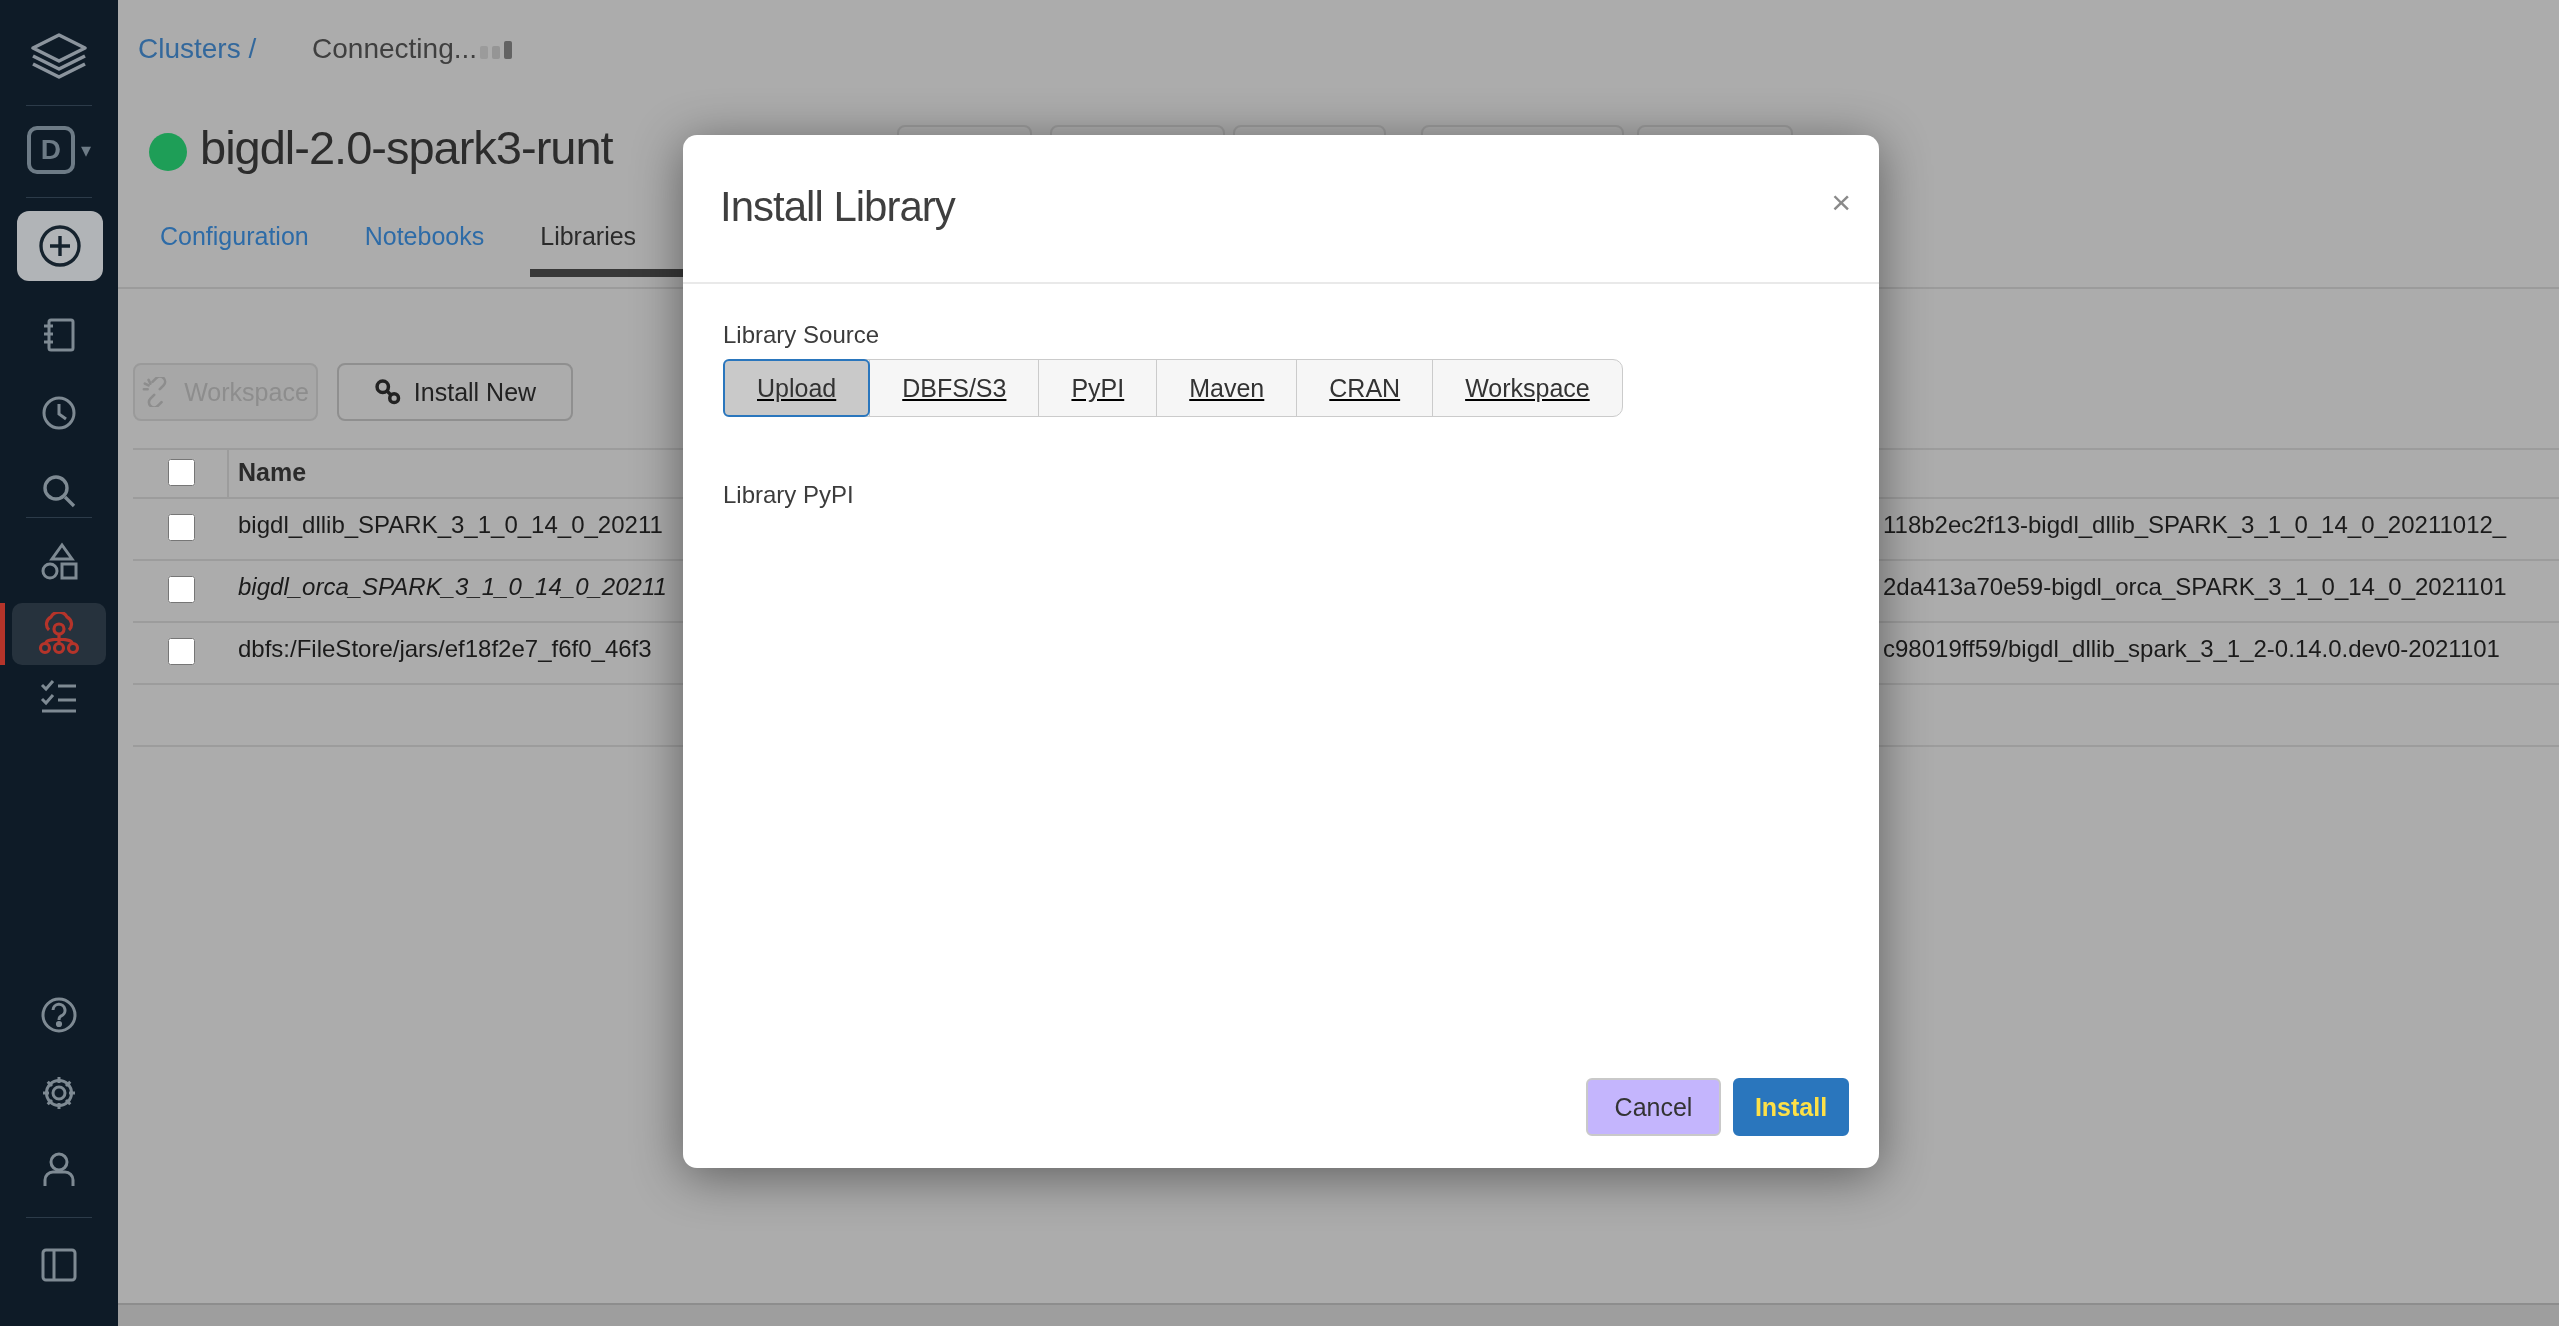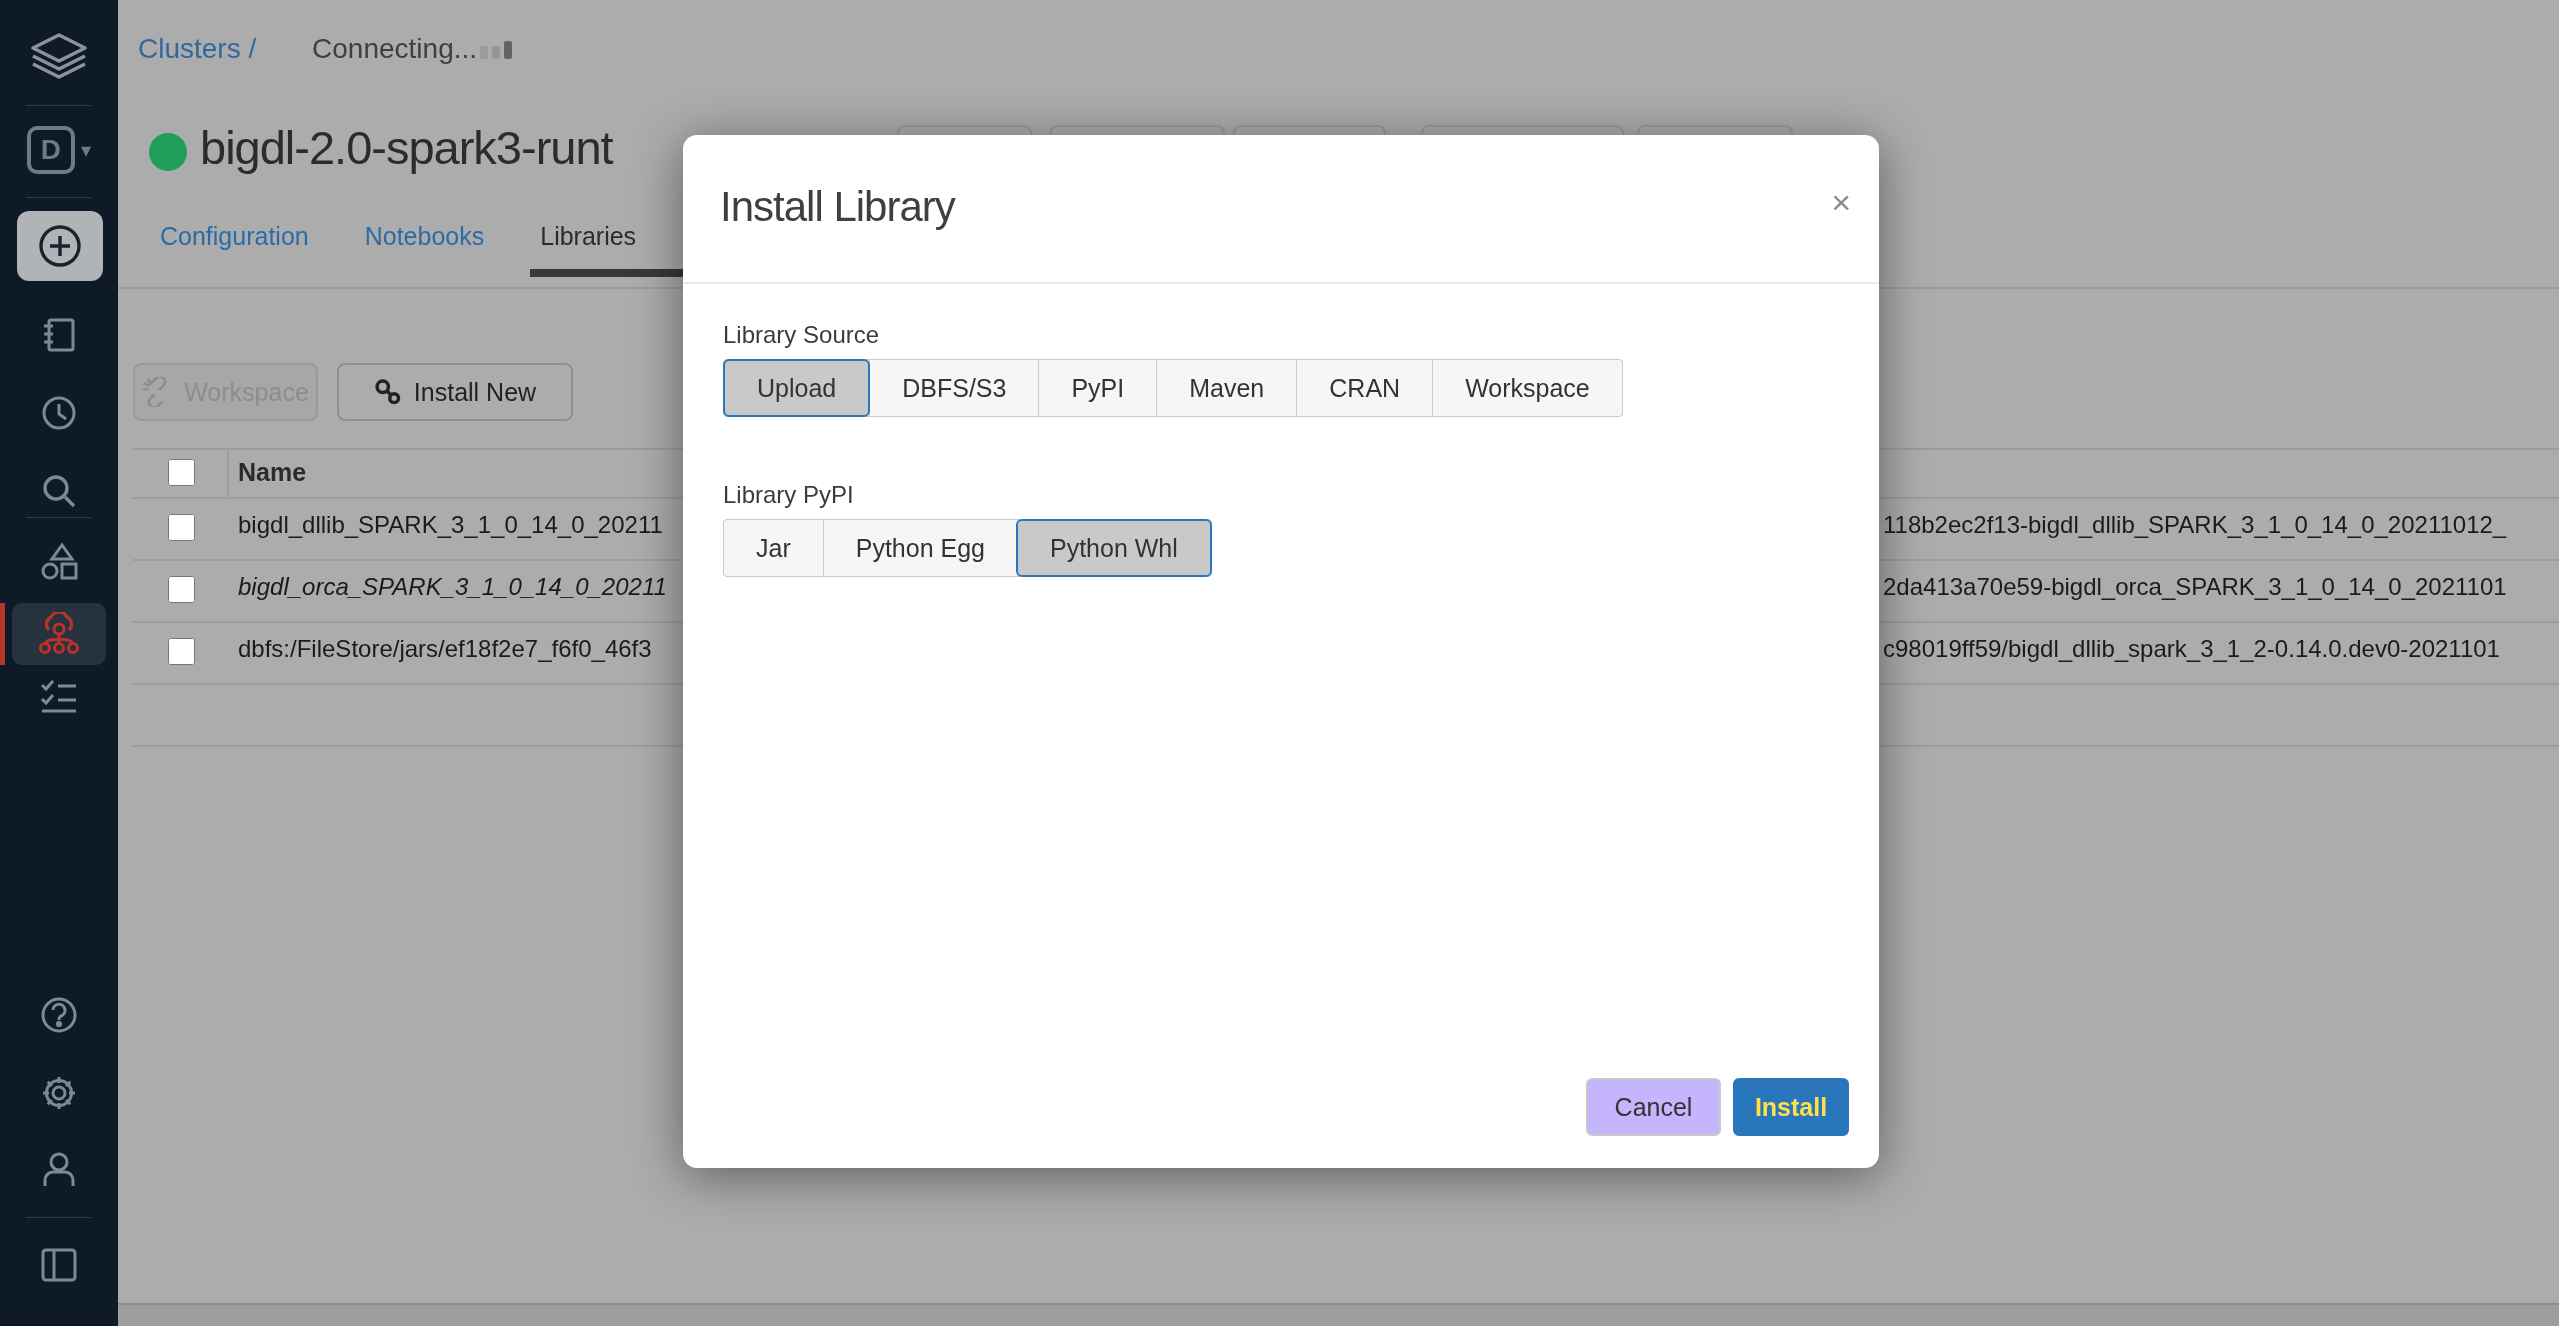--- a/index.html
+++ b/index.html
@@ -54,21 +54,21 @@
 
   .bottom-strip { position:absolute; left:118px; top:1303px; width:2441px; height:23px; background:#9e9e9e; border-top:2px solid #8d8d8d; z-index:1; }
 
   
   .modal { position:absolute; left:683px; top:135px; width:1196px; height:1033px; background:#fff; border-radius:14px; box-shadow:0 8px 50px rgba(0,0,0,0.45); z-index:10; }
   .modal-title { position:absolute; left:37px; top:178px; top:178px; font-size:42px; font-weight:300; color:#3f3f3f; letter-spacing:-1px; }
   .modal-close { position:absolute; right:28px; top:50px; font-size:34px; color:#8a8a8a; cursor:pointer; line-height:34px; }
   .modal-hdr-line { position:absolute; left:0; top:147px; width:1196px; height:2px; background:#e9e9e9; }
 
   .field-label { position:absolute; left:40px; font-size:24px; color:#3c3c3c; }
-  .btn-group { position:absolute; left:40px; display:flex; border:1px solid #cbcbcb; border-radius:4px; background:#f6f6f6; height:58px; }
+  .btn-group { position:absolute; left:40px; display:flex; border:1px solid #cbcbcb; border-radius:10px; background:#f6f6f6; height:58px;text-decoration:underline; }
   .btn-group .opt { display:flex; align-items:center; justify-content:center; padding:0 32px; font-size:25px; color:#333; border-left:1px solid #cbcbcb; cursor:pointer; white-space:nowrap; }
   .btn-group .opt:first-child { border-left:none; }
   .btn-group .opt.selected { background:#c9c9c9; border:2px solid #2a76bd; border-radius:6px; margin:-1px; z-index:2; }
 
   .dropzone { position:absolute; left:40px; top:498px; width:1126px; height:409px; background:#fafafa; border:2px solid #e4e4e4; }
   .file-card { position:absolute; left:24px; top:25px; width:226px; height:305px; background:#fff; border:2px solid #a9a9a9; }
   .file-inner { position:absolute; left:10px; top:11px; width:202px; height:198px; background:#f7f7f7; overflow:hidden; }
   .file-line { margin:4px 0 0 14px; font-size:23px; color:#3b3b3b; line-height:36px; white-space:nowrap; }
   .remove-link { position:absolute; left:12px; bottom:24px; font-size:24px; color:#1f78c1; cursor:pointer; }
   .check-wrap { position:absolute; left:168px; top:-12px; width:92px; height:92px; }
@@ -278,22 +278,17 @@
   <div class="btn-group" style="top:224px;">
     <div class="opt selected">Upload</div>
     <div class="opt">DBFS/S3</div>
     <div class="opt">PyPI</div>
     <div class="opt">Maven</div>
     <div class="opt">CRAN</div>
     <div class="opt">Workspace</div>
   </div>
 
   <div class="field-label" style="top:346px;">Library PyPI</div>
-  <div class="btn-group" style="top:384px;">
-    <div class="opt">Jar</div>
-    <div class="opt">Python Egg</div>
-    <div class="opt selected">Python Whl</div>
-  </div>
 
 
   <div class="modal-footer-btn btn-cancel">Cancel</div>
   <div class="modal-footer-btn btn-install">Install</div>
 </div>
 
 </body></html>

